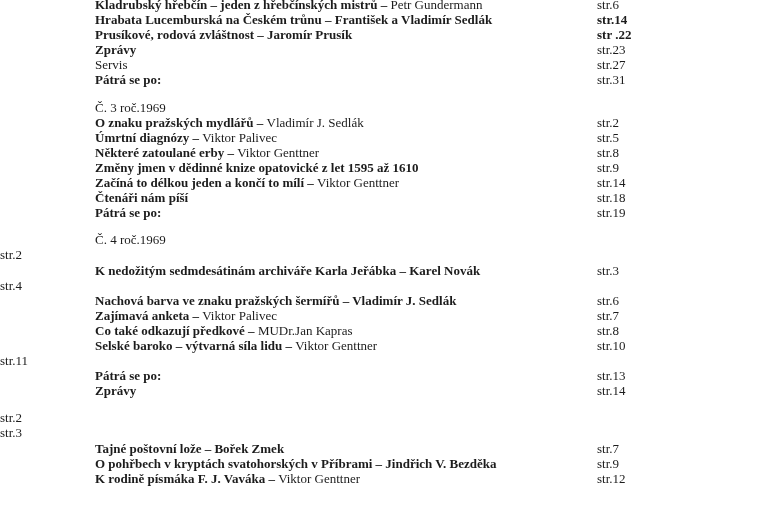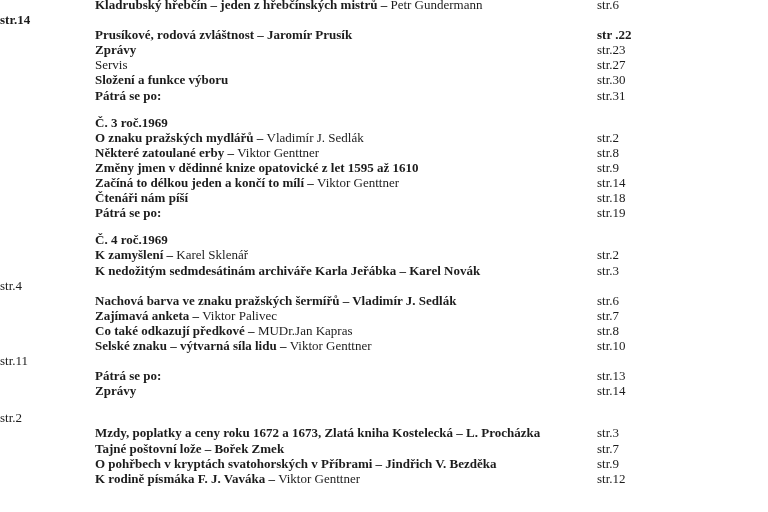--- a/index.html
+++ b/index.html
@@ -27,21 +27,21 @@
   }
   .row {
     display: flex;
     height: 15.1px;
     line-height: 15.1px;
     font-size: 13px;
     white-space: pre;
   }
   .sec-header {
     margin-left: 95px;
-    font-weight: bold;
+    font-weight: normal;
   }
   .entry-text {
     margin-left: 95px;
     width: 502px;
     overflow: visible;
   }
   .entry-title {
     font-weight: bold;
   }
   .entry-author {
@@ -54,50 +54,50 @@
     font-weight: bold;
   }
 </style>
 </head>
 <body>
 
 <div class="page">
   <div class="toc">
       <div class="section">
         <div class="row"><span class="entry-text"><span class="entry-title">Kladrubský hřebčín – jeden z hřebčínských mistrů – </span><span class="entry-author">Petr Gundermann</span></span><span class="page-num">str.6</span></div>
-        <div class="row"><span class="page-num pb">str.14</span></div>
+        <div class="row"><span class="entry-text"><span class="entry-title">Hrabata Lucemburská na Českém trůnu – František a Vladimír Sedlák</span><span class="entry-author"></span></span><span class="page-num pb">str.14</span></div>
         <div class="row"><span class="entry-text"><span class="entry-title">Prusíkové, rodová zvláštnost – Jaromír Prusík</span><span class="entry-author"></span></span><span class="page-num pb">str .22</span></div>
         <div class="row"><span class="entry-text"><span class="entry-title">Zprávy</span><span class="entry-author"></span></span><span class="page-num">str.23</span></div>
         <div class="row"><span class="entry-text"><span class="entry-title"></span><span class="entry-author">Servis</span></span><span class="page-num">str.27</span></div>
-        <div class="row"><span class="entry-text"><span class="entry-title">Složení a funkce výboru</span><span class="entry-author"></span></span><span class="page-num">str.30</span></div>
         <div class="row"><span class="entry-text"><span class="entry-title">Pátrá se po:</span><span class="entry-author"></span></span><span class="page-num">str.31</span></div>
       </div>
       <div class="section">
         <div class="row sec-header">Č. 3 roč.1969</div>
         <div class="row"><span class="entry-text"><span class="entry-title">O znaku pražských mydlářů – </span><span class="entry-author">Vladimír J. Sedlák</span></span><span class="page-num">str.2</span></div>
+        <div class="row"><span class="entry-text"><span class="entry-title">Úmrtní diagnózy – </span><span class="entry-author">Viktor Palivec</span></span><span class="page-num">str.5</span></div>
         <div class="row"><span class="entry-text"><span class="entry-title">Některé zatoulané erby – </span><span class="entry-author">Viktor Genttner</span></span><span class="page-num">str.8</span></div>
         <div class="row"><span class="entry-text"><span class="entry-title">Změny jmen v dědinné knize opatovické z let 1595 až 1610</span><span class="entry-author"></span></span><span class="page-num">str.9</span></div>
         <div class="row"><span class="entry-text"><span class="entry-title">Začíná to délkou jeden a končí to mílí – </span><span class="entry-author">Viktor Genttner</span></span><span class="page-num">str.14</span></div>
         <div class="row"><span class="entry-text"><span class="entry-title">Čtenáři nám píší</span><span class="entry-author"></span></span><span class="page-num">str.18</span></div>
         <div class="row"><span class="entry-text"><span class="entry-title">Pátrá se po:</span><span class="entry-author"></span></span><span class="page-num">str.19</span></div>
       </div>
       <div class="section">
         <div class="row sec-header">Č. 4 roč.1969</div>
-        <div class="row"><span class="entry-text"><span class="entry-title">K zamyšlení – </span><span class="entry-author">Karel Sklenář</span></span><span class="page-num">str.2</span></div>
+        <div class="row"><span class="page-num">str.2</span></div>
         <div class="row"><span class="entry-text"><span class="entry-title">K nedožitým sedmdesátinám archiváře Karla Jeřábka – Karel Novák</span><span class="entry-author"></span></span><span class="page-num">str.3</span></div>
         <div class="row"><span class="page-num">str.4</span></div>
         <div class="row"><span class="entry-text"><span class="entry-title">Nachová barva ve znaku pražských šermířů – Vladimír J. Sedlák</span><span class="entry-author"></span></span><span class="page-num">str.6</span></div>
         <div class="row"><span class="entry-text"><span class="entry-title">Zajímavá anketa – </span><span class="entry-author">Viktor Palivec</span></span><span class="page-num">str.7</span></div>
         <div class="row"><span class="entry-text"><span class="entry-title">Co také odkazují předkové – </span><span class="entry-author">MUDr.Jan Kapras</span></span><span class="page-num">str.8</span></div>
-        <div class="row"><span class="entry-text"><span class="entry-title">Selské znaku – výtvarná síla lidu – </span><span class="entry-author">Viktor Genttner</span></span><span class="page-num">str.10</span></div>
+        <div class="row"><span class="entry-text"><span class="entry-title">Selské baroko – výtvarná síla lidu – </span><span class="entry-author">Viktor Genttner</span></span><span class="page-num">str.10</span></div>
         <div class="row"><span class="page-num">str.11</span></div>
         <div class="row"><span class="entry-text"><span class="entry-title">Pátrá se po:</span><span class="entry-author"></span></span><span class="page-num">str.13</span></div>
         <div class="row"><span class="entry-text"><span class="entry-title">Zprávy</span><span class="entry-author"></span></span><span class="page-num">str.14</span></div>
       </div>
       <div class="section">
         <div class="row"><span class="page-num">str.2</span></div>
-        <div class="row"><span class="entry-text"><span class="entry-title">Mzdy, poplatky a ceny roku 1672 a 1673, Zlatá kniha Kostelecká – L. Procházka</span><span class="entry-author"></span></span><span class="page-num">str.3</span></div>
+        <div class="row"><span class="page-num">str.3</span></div>
         <div class="row"><span class="entry-text"><span class="entry-title">Tajné poštovní lože – Bořek Zmek</span><span class="entry-author"></span></span><span class="page-num">str.7</span></div>
         <div class="row"><span class="entry-text"><span class="entry-title">O pohřbech v kryptách svatohorských v Příbrami – Jindřich V. Bezděka</span><span class="entry-author"></span></span><span class="page-num">str.9</span></div>
         <div class="row"><span class="entry-text"><span class="entry-title">K rodině písmáka F. J. Vaváka – </span><span class="entry-author">Viktor Genttner</span></span><span class="page-num">str.12</span></div>
       </div>
     </div>
 </div>
 
 </body></html>

